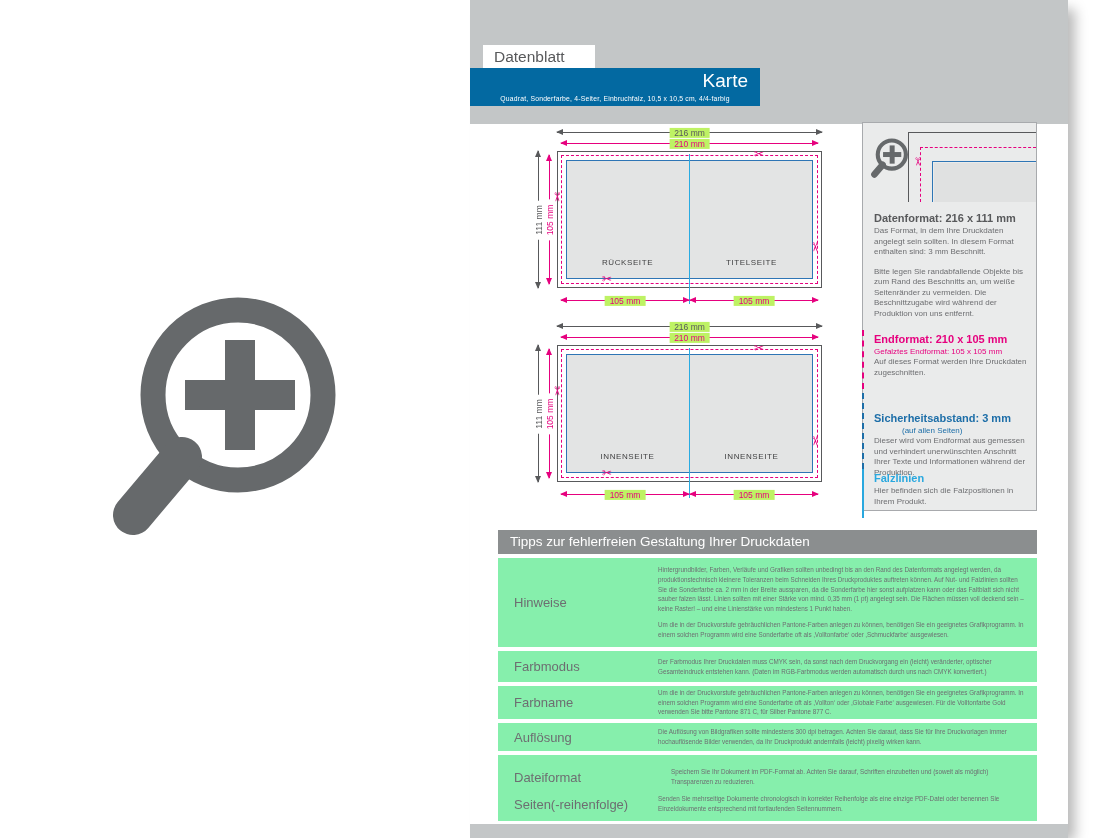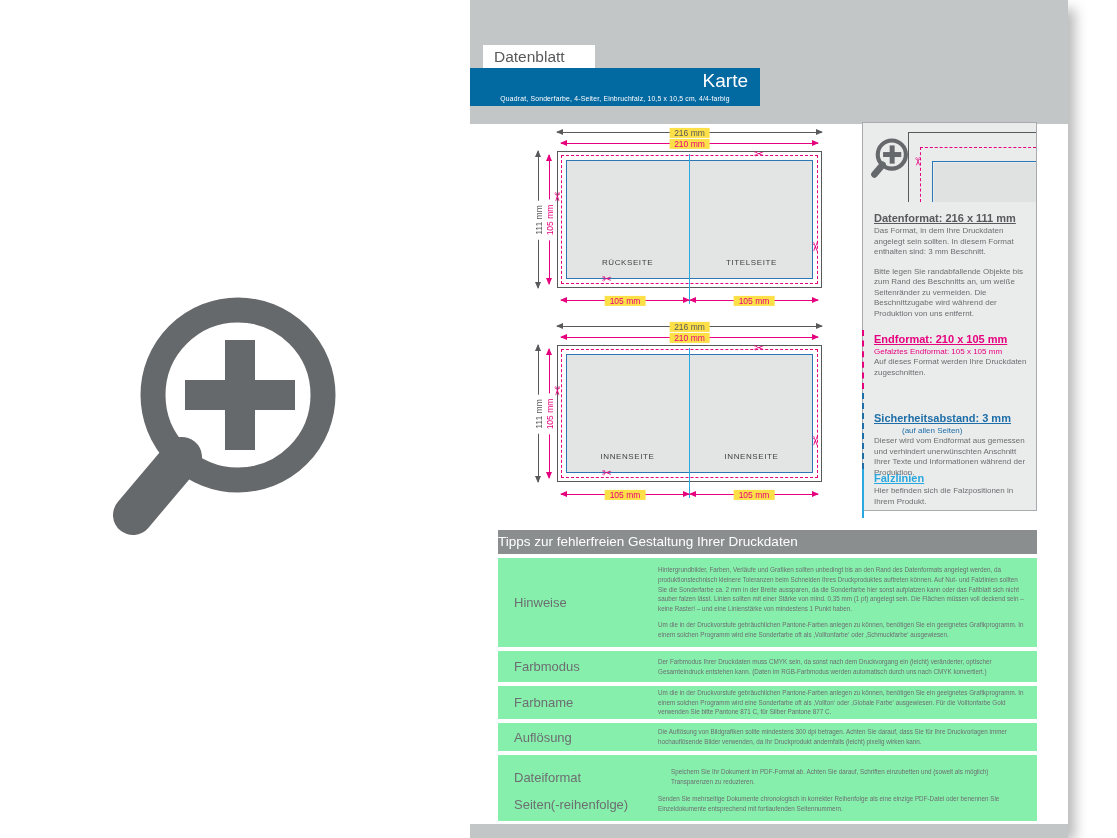--- a/index.html
+++ b/index.html
@@ -22,21 +22,21 @@
 
   
   .diagram { position:absolute; left:0; width:365px; height:182px; }
   .d1 { top:132px; } .d2 { top:326px; }
   .c-gray { --c:#58595b; } .c-mag { --c:#e6007e; }
 
   .dimh { position:absolute; height:0; border-top:1px solid var(--c); }
   .dimh i { position:absolute; width:0; height:0; }
   .dimh .a1 { left:-1px; top:-4px; border-top:3.5px solid transparent; border-bottom:3.5px solid transparent; border-right:7px solid var(--c); }
   .dimh .a2 { right:-1px; top:-4px; border-top:3.5px solid transparent; border-bottom:3.5px solid transparent; border-left:7px solid var(--c); }
-  .dimh span { position:absolute; left:50%; top:-0.5px; transform:translate(-50%,-50%); background:#fde047;
+  .dimh span { position:absolute; left:50%; top:-0.5px; transform:translate(-50%,-50%); background:#bef264;
                padding:0 5px; font-size:8.5px; color:var(--c); white-space:nowrap; line-height:1.2; }
 
   .dimv { position:absolute; width:0; border-left:1px solid var(--c); }
   .dimv i { position:absolute; width:0; height:0; }
   .dimv .a1 { top:-1px; left:-4px; border-left:3.5px solid transparent; border-right:3.5px solid transparent; border-bottom:7px solid var(--c); }
   .dimv .a2 { bottom:-1px; left:-4px; border-left:3.5px solid transparent; border-right:3.5px solid transparent; border-top:7px solid var(--c); }
   .dimv span { position:absolute; top:50%; left:-0.5px; transform:translate(-50%,-50%) rotate(-90deg); background:#fff;
                padding:0 5px; font-size:8.5px; color:var(--c); white-space:nowrap; line-height:1.2; }
 
   .rect-outer { position:absolute; left:87px; top:19px; width:265px; height:137px; border:1px solid #58595b; }
@@ -64,29 +64,29 @@
   .il-fill { left:71px; right:0; top:40px; height:39px; background:#e0e1e1; }
   .il-sc { left:50px; top:33px; font-size:11px; }
   .mini-zoom { position:absolute; left:5px; top:13px; width:46px; height:48px; }
 
   .sb-sec { position:absolute; left:0; right:0; padding:0 9px 0 11px; }
   .sec1 { top:89px; } .sec2 { top:210px; } .sec3 { top:273px; } .sec4 { top:349px; }
   .sec2::before, .sec3::before, .sec4::before { content:""; position:absolute; left:-1px; top:-3px; bottom:-2px; }
   .sec2::before { border-left:2px dashed #e6007e; }
   .sec3::before { border-left:2px dashed #1d6ea8; }
   .sec4::before { border-left:2px solid #29a8df; }
-  .sb-h { font-size:11px; font-weight:bold; color:#58595b; margin-bottom:2px;text-decoration:underline; }
+  .sb-h { font-size:11px; font-weight:bold; color:#58595b; margin-bottom:2px; }
   .sb-h.mag { color:#e6007e; } .sb-h.blue { color:#1d6ea8;margin-top:16px; } .sb-h.lblue { color:#29a8df; }
   .sb-sub { font-size:8px; margin-bottom:1px; }
   .sb-sub.mag { color:#e6007e; } .sb-sub.blue { color:#1d6ea8;margin-left:28px; }
   .sb-p { font-size:8px; color:#6d6e71; line-height:1.32; margin-bottom:9px; }
 
   
   .tips-bar { position:absolute; left:28px; top:530px; width:539px; height:24px; background:#8b8e8f;
-              color:#fff; font-size:13.5px; line-height:24px; }
+              color:#fff; font-size:13.5px; line-height:24px; padding-left:12px; }
   .trow { position:absolute; left:28px; width:539px; background:#86efac; display:flex; }
   .trow .lbl { width:160px; padding-left:16px; font-size:13px; color:#6d6e71; display:flex; align-items:center; }
   .trow .tbody { flex:1; padding-right:10px; font-size:6.3px; color:#6d6e71; line-height:1.55;
                  display:flex; flex-direction:column; justify-content:center; }
   .trow.toptext .tbody { justify-content:flex-start; padding-top:7px; }
   .tp { margin:0 0 6px 0; }
   .r1 { top:558px; height:89px; } .r2 { top:651px; height:31px; } .r3 { top:686px; height:33px; }
   .r4 { top:723px; height:28px; } .r5 { top:755px; height:44px;gap:13px; } .r6 { top:787px; height:34px; }
 
   .bottom-band { position:absolute; left:0; bottom:0; width:100%; height:14px; background:#c3c6c7; }

